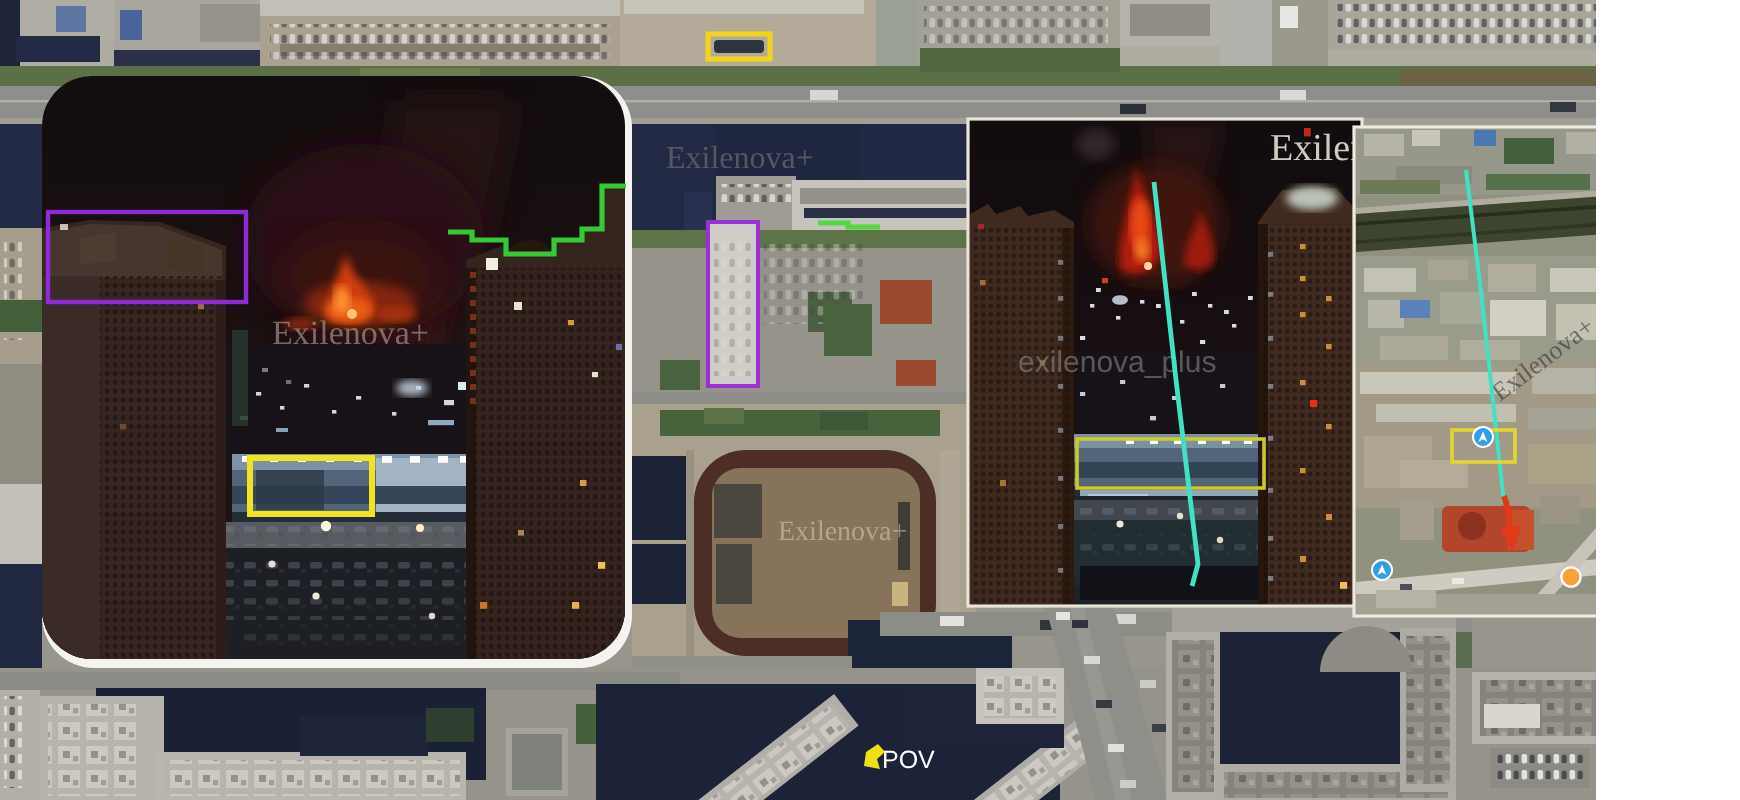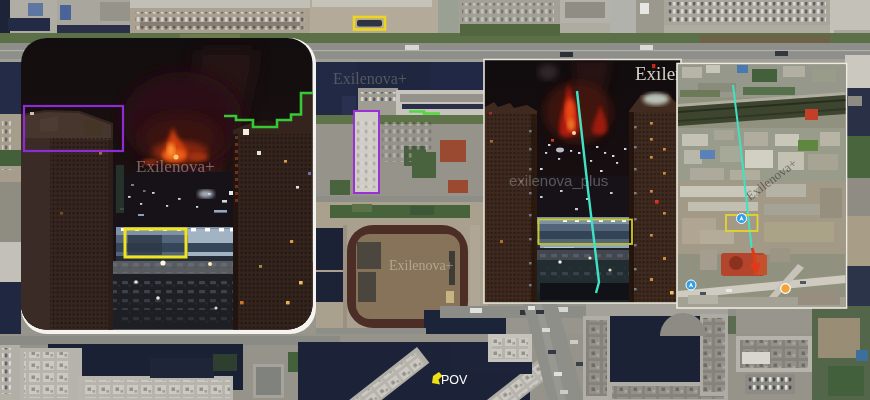--- a/index.html
+++ b/index.html
@@ -1,16 +1,16 @@
 <!DOCTYPE html>
 <html><head>
 <meta charset="utf-8">
 <style>
 html,body{margin:0;padding:0;}
-#stage{width:870px;height:400px;overflow:hidden;position:relative;font-family:"Liberation Sans",sans-serif;background:#9a988e;}
+#stage{width:798px;height:400px;overflow:hidden;position:relative;font-family:"Liberation Sans",sans-serif;background:#9a988e;}
 </style>
 </head>
 <body>
 <div id="stage">
 <svg width="870" height="400" viewBox="0 0 870 400">
 <defs>
 <linearGradient id="skyL" x1="0" y1="0" x2="0" y2="1">
 <stop offset="0" stop-color="#120d0e"></stop>
 <stop offset="0.5" stop-color="#1b1012"></stop>
 <stop offset="1" stop-color="#231416"></stop>

